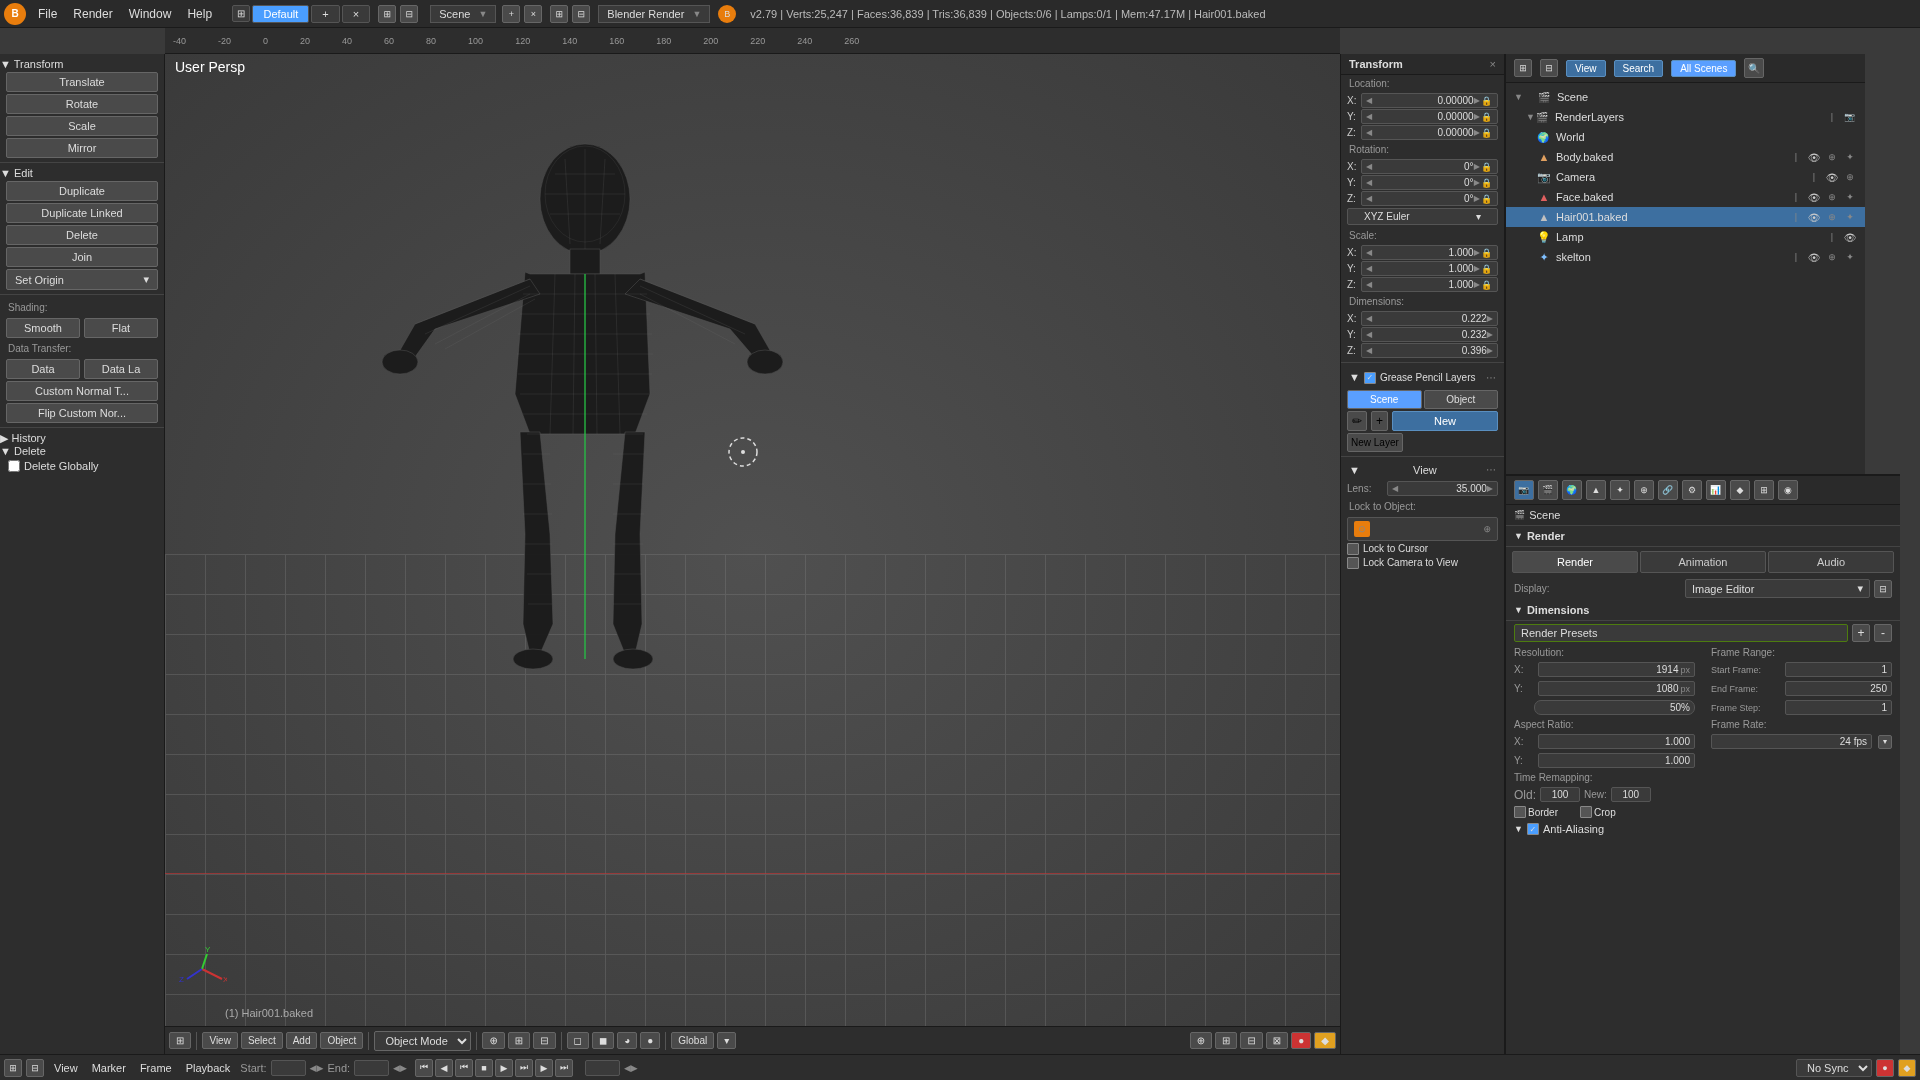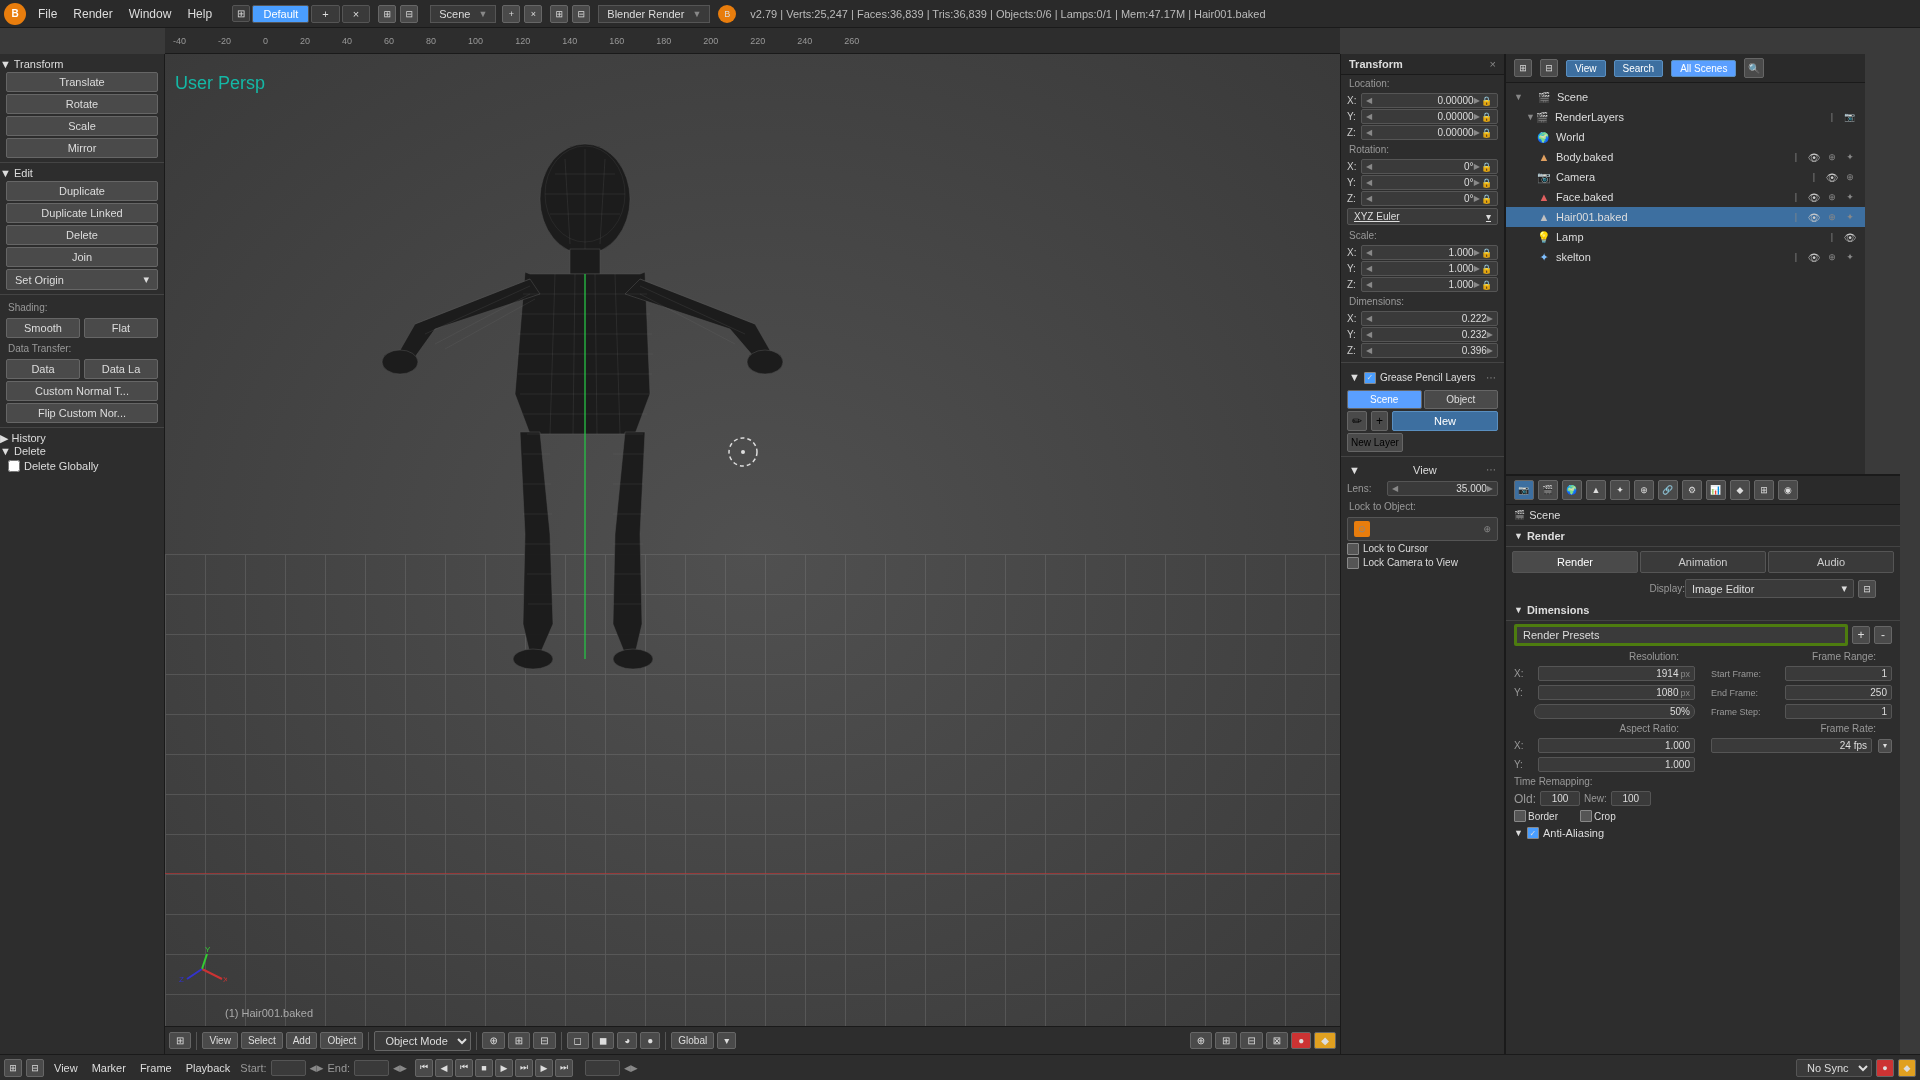--- a/index.html
+++ b/index.html
@@ -26,21 +26,21 @@
     .panel-btn-row { display: flex; gap: 4px; margin: 2px 6px; }
     .panel-btn-row .panel-btn { margin: 0; width: auto; flex: 1; }
     .section-divider { height: 1px; background: #444; margin: 4px 0; }
     .sub-label { padding: 3px 8px; color: #999; font-size: 10px; }
     .panel-btn.dropdown { display: flex; justify-content: space-between; align-items: center; }
     .delete-check { display: flex; align-items: center; gap: 4px; padding: 3px 8px; font-size: 11px; }
     .delete-check input { width: 12px; height: 12px; }
     
     
     .viewport { flex: 1; background: #404040; position: relative; overflow: hidden; }
-    .viewport-header { position: absolute; top: 19px; left: 10px; font-size: 18px; color: #14b8a6; z-index: 10; }
+    .viewport-header { position: absolute; top: 5px; left: 10px; font-size: 14px; color: #ffffff; z-index: 10; }
     .viewport-canvas { width: 100%; height: 100%; background: radial-gradient(ellipse at center, #505050 0%, #3a3a3a 100%); position: relative; }
     .grid-overlay { position: absolute; bottom: 0; left: 0; right: 0; top: 50%; opacity: 0.3; background-image: linear-gradient(#888 1px, transparent 1px), linear-gradient(90deg, #888 1px, transparent 1px); background-size: 40px 40px; }
     
     
     .viewport-bottom { position: absolute; bottom: 0; left: 0; right: 0; height: 28px; background: #2d2d2d; border-top: 1px solid #1a1a1a; display: flex; align-items: center; gap: 3px; padding: 0 4px; }
     .vp-btn { background: #4a4a4a; border: 1px solid #666; border-radius: 2px; padding: 2px 6px; cursor: pointer; font-size: 10px; color: #ddd; white-space: nowrap; }
     .vp-separator { width: 1px; height: 18px; background: #555; margin: 0 2px; }
     .vp-mode-select { background: #3a3a3a; border: 1px solid #666; padding: 2px 6px; color: #ddd; font-size: 11px; border-radius: 2px; }
     
     
@@ -48,21 +48,21 @@
     
     
     .properties-panel { width: 165px; background: #2d2d2d; border-left: 1px solid #1a1a1a; border-right: 1px solid #1a1a1a; overflow-y: auto; }
     .prop-header { display: flex; align-items: center; justify-content: space-between; padding: 4px 8px; background: #2a2a2a; border-bottom: 1px solid #1a1a1a; }
     .coord-row { display: flex; align-items: center; margin: 1px 6px; }
     .coord-label { color: #ccc; font-size: 10px; width: 14px; }
     .coord-field { display: flex; align-items: center; background: #3a3a3a; border: 1px solid #555; flex: 1; padding: 1px 4px; border-radius: 2px; }
     .coord-field .val { flex: 1; text-align: right; font-size: 10px; }
     .coord-field .arrow { color: #888; font-size: 8px; cursor: pointer; }
     .coord-field .lock { font-size: 9px; margin-left: 2px; color: #888; }
-    .euler-select { display: flex; align-items: center; background: #3a3a3a; border: 1px solid #555; margin: 2px 6px; padding: 2px 6px; font-size: 10px; border-radius: 2px; cursor: pointer; text-decoration: underline; }
+    .euler-select { display: flex; align-items: center; background: #3a3a3a; border: 1px solid #555; margin: 2px 6px; padding: 2px 16px; font-size: 10px; border-radius: 2px; cursor: pointer; }
     .euler-select span:first-child { flex: 1; }
     .prop-divider { height: 1px; background: #444; margin: 4px 0; }
     .grease-header { display: flex; align-items: center; padding: 4px 8px; }
     .grease-tabs { display: flex; gap: 2px; margin: 2px 6px; }
     .grease-tab { flex: 1; text-align: center; padding: 3px; background: #4a4a4a; border: 1px solid #666; border-radius: 2px; cursor: pointer; font-size: 10px; }
     .grease-tab.active { background: #5a9fff; color: white; }
     .grease-new-row { display: flex; align-items: center; margin: 2px 6px; gap: 4px; }
     .grease-new-btn { background: #4a4a4a; border: 1px solid #666; padding: 2px 4px; border-radius: 2px; cursor: pointer; font-size: 12px; }
     .grease-new-main { flex: 1; background: #3d6fa0; border: 1px solid #5a8fc0; padding: 3px; text-align: center; font-size: 11px; border-radius: 2px; cursor: pointer; color: white; }
     .grease-layer-btn { display: block; margin: 2px 6px; padding: 3px; background: #4a4a4a; border: 1px solid #666; text-align: center; border-radius: 2px; cursor: pointer; font-size: 10px; }
@@ -89,26 +89,26 @@
     .render-panel { width: 395px; background: #2d2d2d; border-left: 1px solid #1a1a1a; overflow-y: auto; flex-shrink: 0; }
     .render-panel-header { display: flex; align-items: center; padding: 4px 8px; background: #2a2a2a; border-bottom: 1px solid #1a1a1a; }
     .rp-icons { display: flex; gap: 4px; }
     .rp-icon { width: 20px; height: 20px; background: #4a4a4a; border: 1px solid #666; border-radius: 2px; display: flex; align-items: center; justify-content: center; font-size: 9px; cursor: pointer; }
     .rp-icon.active { background: #3d6fa0; }
     .rp-tabs { display: flex; gap: 2px; margin: 4px 6px; }
     .rp-tab { background: #3a3a3a; border: 1px solid #555; padding: 4px 12px; border-radius: 2px; cursor: pointer; font-size: 11px; color: #ccc; flex: 1; text-align: center; }
     .rp-tab.active { background: #4a4a4a; color: #fff; }
     .rp-section-header { display: flex; align-items: center; padding: 4px 8px; border-bottom: 1px solid #444; }
     .rp-section-title { flex: 1; font-size: 11px; font-weight: bold; }
-    .rp-row { display: flex; align-items: center; padding: 2px 24px; text-align: right; }
+    .rp-row { display: flex; align-items: center; padding: 2px 8px; }
     .rp-label { color: #999; font-size: 10px; flex: 1; }
     .display-select { background: #3a3a3a; border: 1px solid #555; padding: 2px 6px; border-radius: 2px; font-size: 11px; color: #ddd; flex: 1; display: flex; align-items: center; justify-content: space-between; }
     .rp-sub-header { display: flex; align-items: center; padding: 4px 8px; border-bottom: 1px solid #444; }
     .rp-preset-row { display: flex; align-items: center; padding: 3px 8px; gap: 4px; }
-    .rp-preset-select { flex: 1; background: #3a3a3a; border: 3px solid #4d7c0f; padding: 2px 6px; border-radius: 2px; font-size: 11px; color: #ddd; }
+    .rp-preset-select { flex: 1; background: #3a3a3a; border: 1px solid #4d7c0f; padding: 2px 6px; border-radius: 2px; font-size: 11px; color: #ddd; }
     .rp-add-btn { width: 18px; height: 18px; background: #4a4a4a; border: 1px solid #666; border-radius: 2px; display: flex; align-items: center; justify-content: center; cursor: pointer; font-size: 12px; }
     .rp-res-row { display: flex; align-items: center; padding: 2px 8px; gap: 4px; }
     .rp-coord-label { color: #999; font-size: 10px; width: 20px; }
     .rp-coord-field { display: flex; align-items: center; background: #3a3a3a; border: 1px solid #555; padding: 1px 4px; border-radius: 2px; flex: 1; font-size: 10px; }
     .rp-coord-field .val { flex: 1; text-align: right; }
     .rp-coord-field .unit { color: #888; margin-left: 2px; font-size: 9px; }
     .time-remap-row { display: flex; align-items: center; padding: 2px 8px; gap: 4px; }
     .time-remap-label { color: #999; font-size: 10px; flex: 1; }
     .time-val { background: #3a3a3a; border: 1px solid #555; padding: 1px 4px; border-radius: 2px; font-size: 10px; width: 40px; text-align: center; }
     .border-row { display: flex; align-items: center; padding: 2px 8px; gap: 22px; font-size: 10px; }

